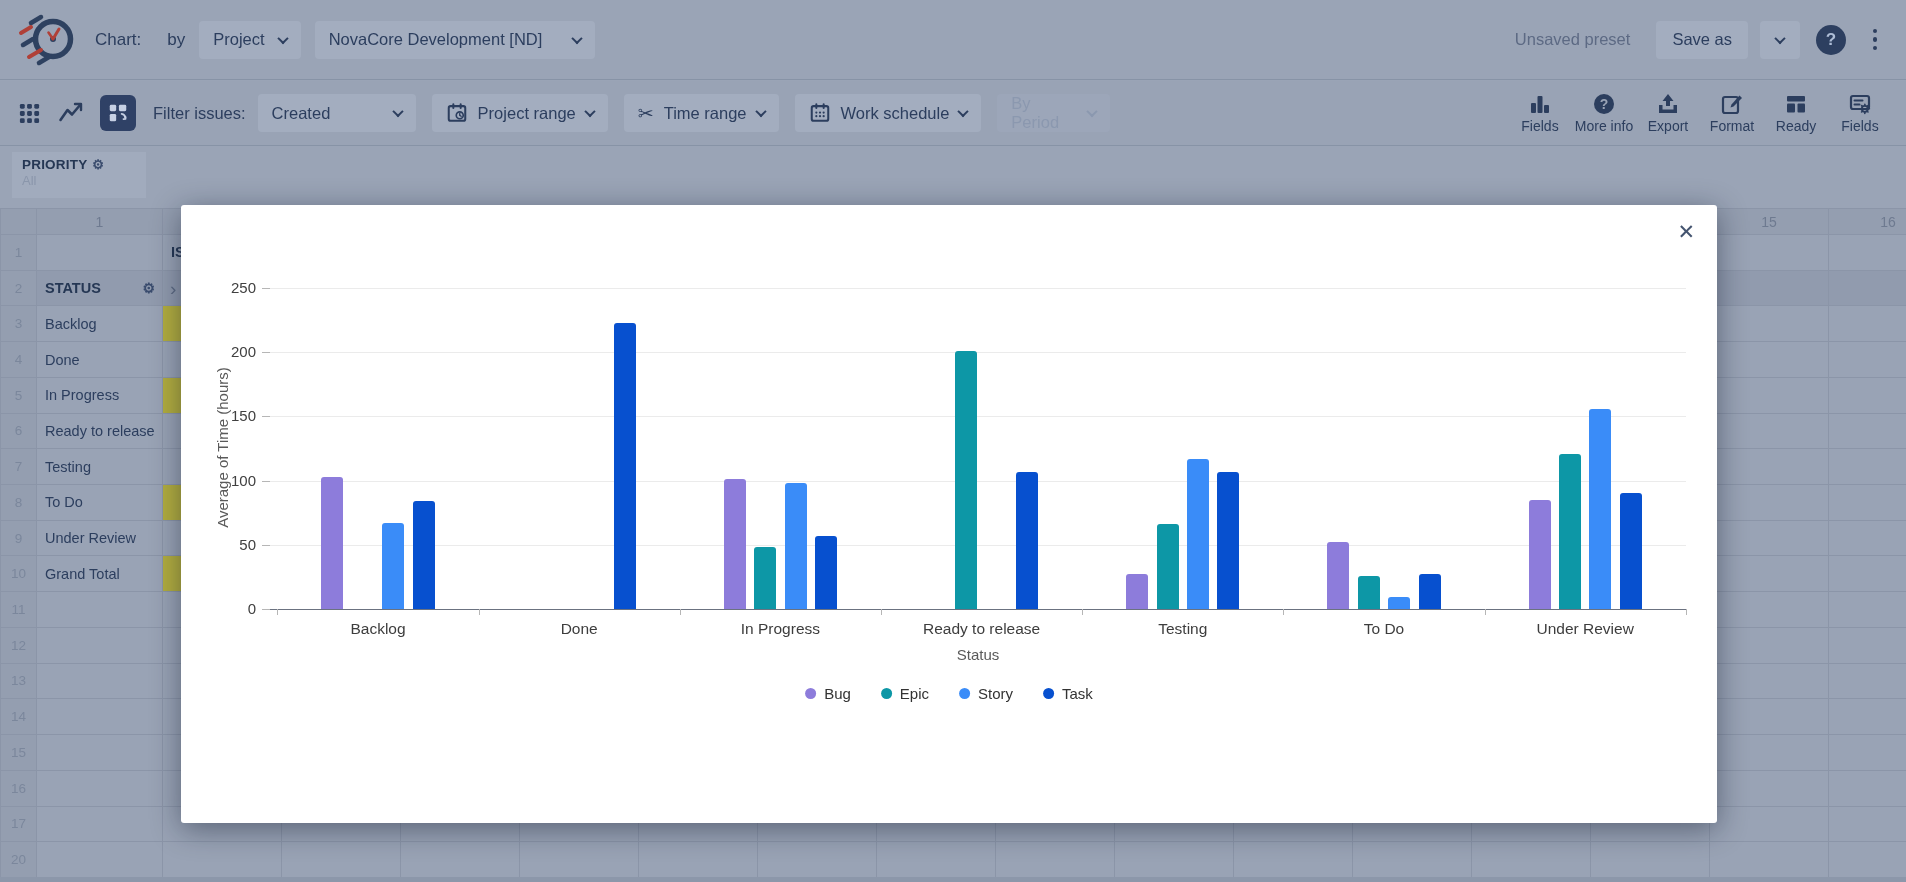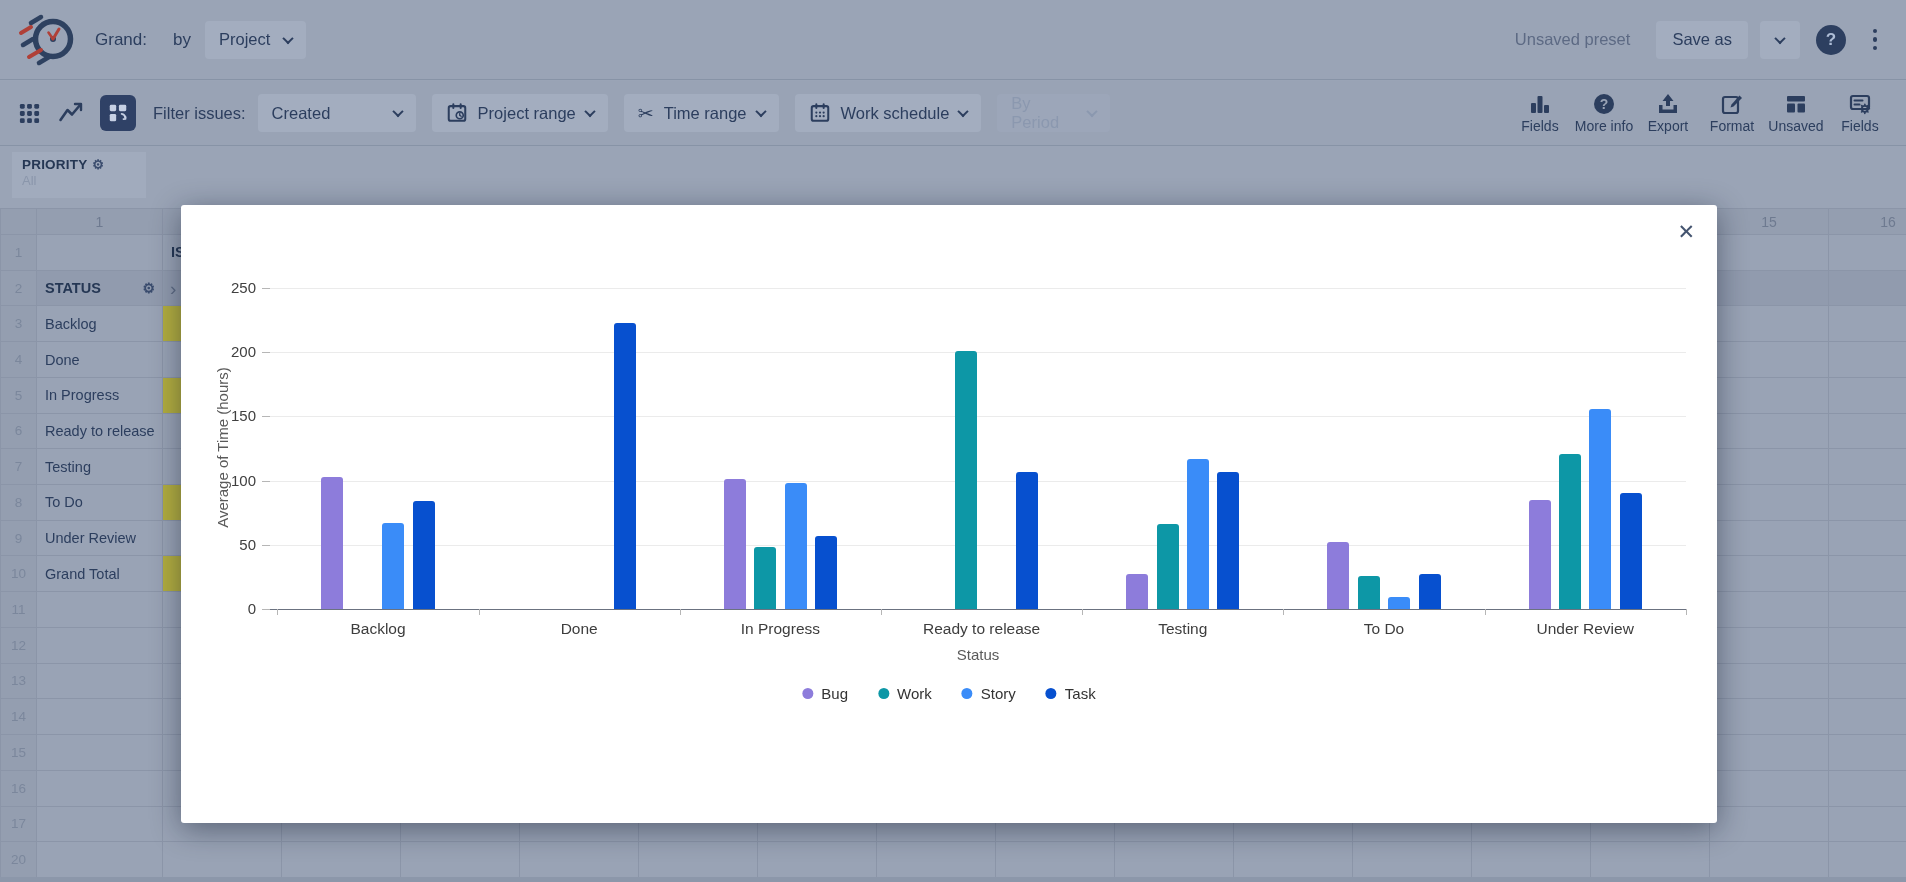--- a/index.html
+++ b/index.html
@@ -99,24 +99,28 @@
         <path d="M36 28 L42 18" stroke="#b04038" stroke-width="3" stroke-linecap="round"></path>
         <path d="M36 28 L31.5 21.5" stroke="#b04038" stroke-width="2.6" stroke-linecap="round"></path>
         <path d="M14 12 L24 6" stroke="#2e4160" stroke-width="4.5" stroke-linecap="round"></path>
         <path d="M4 22 L14 16" stroke="#b04038" stroke-width="4" stroke-linecap="round"></path>
         <path d="M6 34 L16 28" stroke="#2e4160" stroke-width="4.5" stroke-linecap="round"></path>
         <path d="M12 46 L24 39" stroke="#b04038" stroke-width="4" stroke-linecap="round"></path>
         <path d="M22 52 L32 46" stroke="#2e4160" stroke-width="4.5" stroke-linecap="round"></path>
       </g>
     </svg>
   </div>
-  <span class="hdr-label">Grand:</span>
+  <span class="hdr-label">Chart:</span>
   <span class="hdr-label" style="margin:0 14px">by</span>
   <div class="ddl">
     <span>Project</span>
+    <span class="chev"></span>
+  </div>
+  <div class="ddl" style="margin-left:14px; width:280px">
+    <span style="flex:1">NovaCore Development [ND]</span>
     <span class="chev"></span>
   </div>
   <div class="hdr-right">
     <span class="preset-status">Unsaved preset</span>
     <div class="btn">
       <span>Save as</span>
     </div>
     <div class="btn icon-only">
       <span class="chev"></span>
     </div>
@@ -245,21 +249,21 @@
         <span class="alabel">Format</span>
       </div>
       <div class="action">
         <span style="display:flex">
           <svg width="24" height="24" viewBox="0 0 24 24" fill="currentColor">
             <rect x="3" y="4" width="18" height="5.5" rx="1"></rect>
             <rect x="3" y="11.5" width="8" height="9" rx="1"></rect>
             <rect x="13.5" y="11.5" width="7.5" height="9" rx="1"></rect>
           </svg>
         </span>
-        <span class="alabel">Unsaved</span>
+        <span class="alabel">Ready</span>
       </div>
       <div class="action">
         <span style="display:flex">
           <svg width="24" height="24" viewBox="0 0 24 24" fill="none" stroke="currentColor">
             <rect x="3" y="4" width="18" height="13" rx="2" stroke-width="2.2"></rect>
             <path d="M6.5 8.5 h8 M6.5 12.5 h5" stroke-width="2" stroke-linecap="round"></path>
             <g transform="translate(16.8,16.8)">
               <circle r="3" stroke-width="1.8"></circle>
               <g stroke-width="1.6" stroke-linecap="round">
                 <path d="M0 -4.6 V-3.4"></path>
@@ -716,21 +720,21 @@
       <div class="cat" style="left: 1319.2px; top: 415px;">Under Review</div>
       <div class="xlabel" style="left: 797px; top: 441px;">Status</div>
       <div class="ylabel" style="left: -49px; top: 233.5px; width: 180px; text-align: center;">Average of Time (hours)</div>
       <div class="legend" style="top: 480px;">
         <div class="litem">
           <span class="ldot" style="background:#8d7cdb"></span>
           <span>Bug</span>
         </div>
         <div class="litem">
           <span class="ldot" style="background:#0d97a6"></span>
-          <span>Work</span>
+          <span>Epic</span>
         </div>
         <div class="litem">
           <span class="ldot" style="background:#3a8cf8"></span>
           <span>Story</span>
         </div>
         <div class="litem">
           <span class="ldot" style="background:#0750cf"></span>
           <span>Task</span>
         </div>
       </div>

